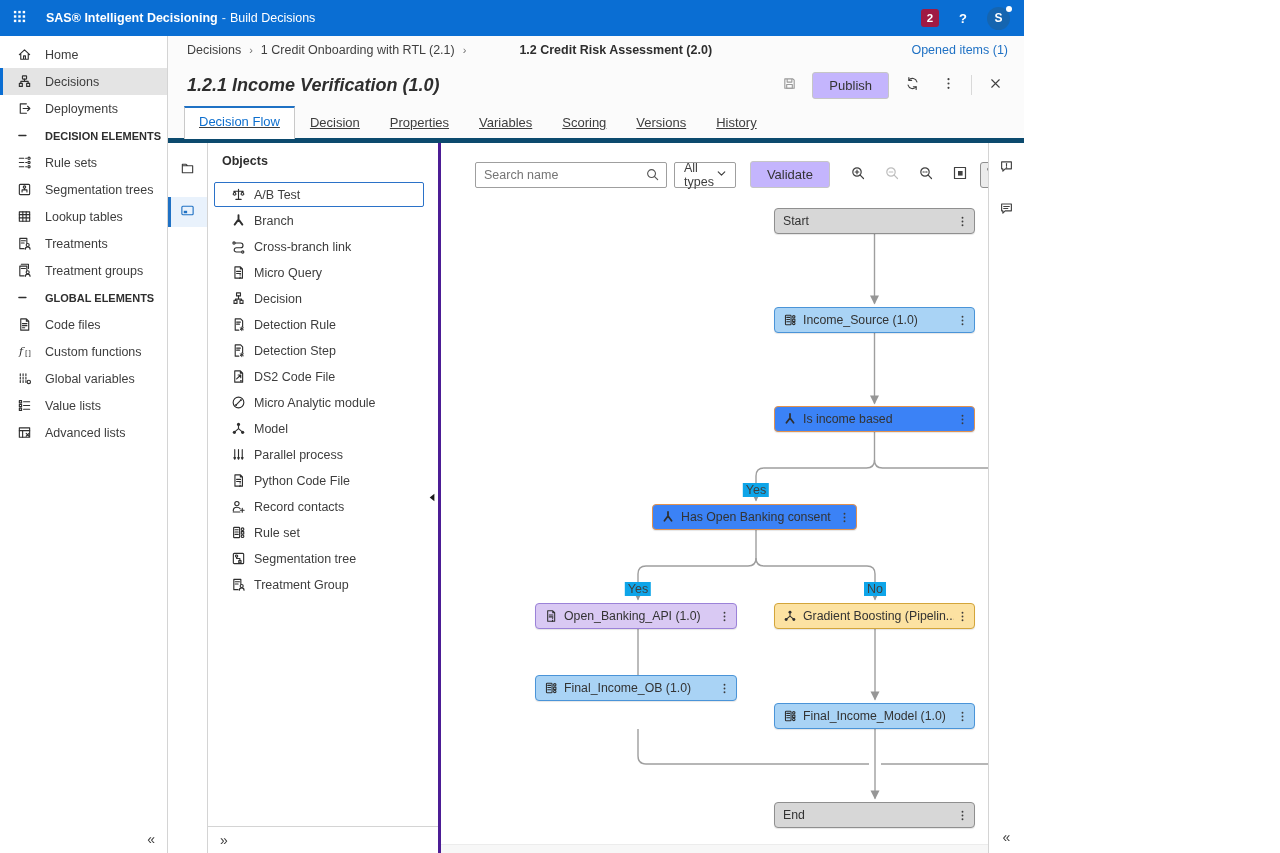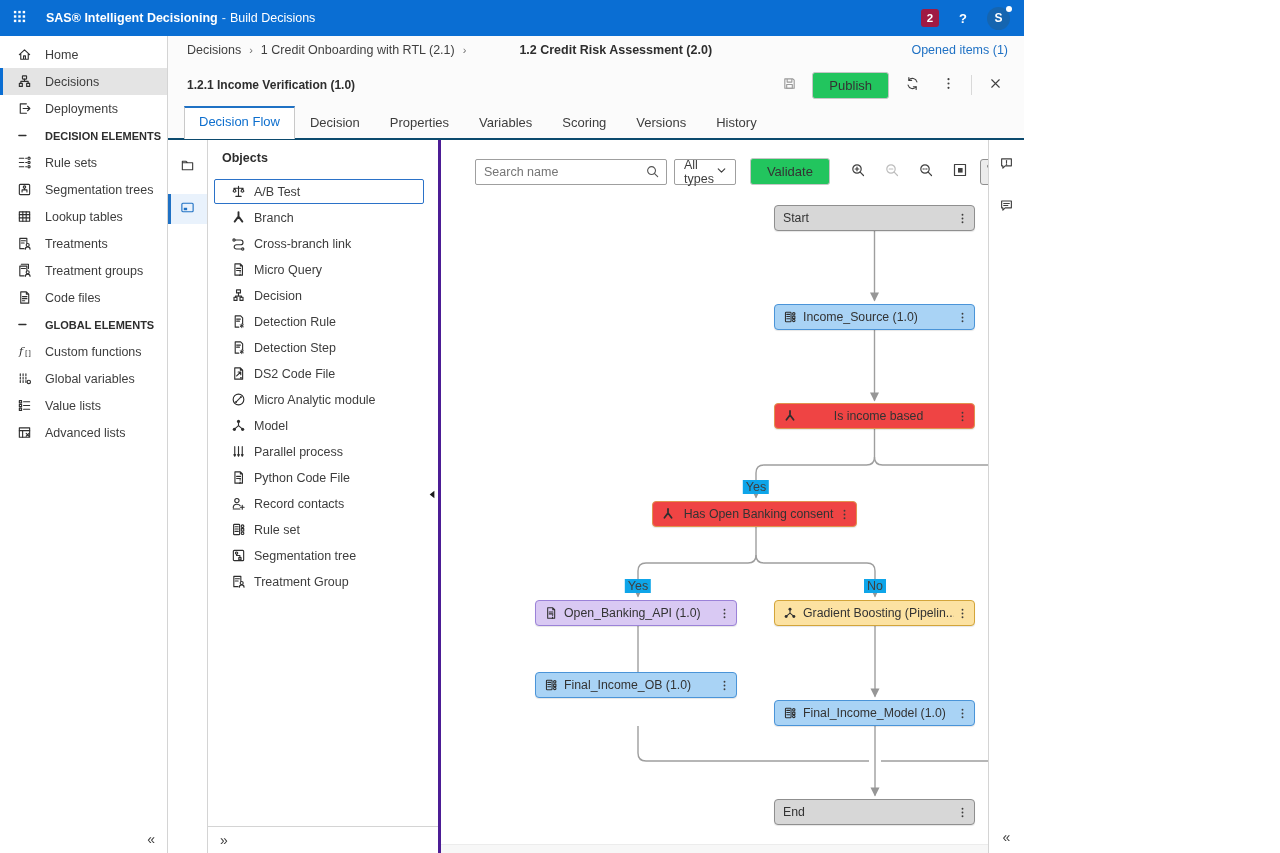--- a/index.html
+++ b/index.html
@@ -31,28 +31,28 @@
 
   
   .content { flex:1; display:flex; flex-direction:column; min-width:0; background:#fbfbfb; }
   .crumb-row { height:28px; flex:none; display:flex; align-items:center; padding:0 16px 0 19px; }
   .crumbs { display:flex; align-items:center; }
   .crumb { color:#3f3f3f; cursor:pointer; }
   .crumb.last { font-weight:700; color:#2e2e2e; cursor:default;margin-left:45px; }
   .csep { margin:0 8px; color:#6f6f6f; font-size:11px; }
   .opened { margin-left:auto; color:#1f71c4; cursor:pointer; }
   .title-row { height:42px; flex:none; display:flex; align-items:center; padding:0 16px 0 19px; }
-  .title-row h1 { font-size:12px; font-weight:700; color:#2e2e2e; }
+  .title-row h1 { font-size:18px; font-weight:700; color:#2e2e2e;font-style:italic; }
   .title-actions { margin-left:auto; display:flex; align-items:center; gap:10px; }
-  .btn { height:27px; padding:0 16px; background:#22c55e; border:1px solid #c6c6c6; border-radius:3px; font-size:13px; color:#333; font-family:inherit; cursor:pointer; }
+  .btn { height:27px; padding:0 16px; background:#c4b5fd; border:1px solid #c6c6c6; border-radius:3px; font-size:13px; color:#333; font-family:inherit; cursor:pointer; }
   .iconbtn { width:26px; height:24px; border:none; background:none; display:flex; align-items:center; justify-content:center; color:#404040; cursor:pointer; }
   .iconbtn.dim { color:#9a9a9a; }
   .vdiv { width:1px; height:20px; background:#d9d9d9; }
 
-  .tabs { flex:none; display:flex; padding-left:16px; border-bottom:2px solid #0c4a6e; }
+  .tabs { flex:none; display:flex; padding-left:16px; border-bottom:5px solid #0c4a6e;text-decoration:underline; }
   .tab { padding:8px 14px 8px; font-size:13px; color:#3d3d3d; cursor:pointer; border:1px solid transparent; border-bottom:none; }
   .tab.active { background:#fff; border-color:#c9c9c9; border-top:2px solid #1f71c4; color:#0e6fce; margin-bottom:-1px; padding-top:6px; }
 
   
   .work { flex:1; display:flex; min-height:0; background:#fff; }
   .left-tools { width:40px; flex:none; border-right:1px solid #d4d4d4; padding-top:12px; display:flex; flex-direction:column; align-items:stretch; gap:12px; }
   .left-tools button { height:30px; border:none; background:none; display:flex; align-items:center; justify-content:center; color:#3d3d3d; cursor:pointer; border-left:3px solid transparent; padding-right:3px; }
   .left-tools button.sel { background:#e9f2fc; border-left-color:#1f71c4; color:#1f71c4; }
 
   .objects { width:233px; flex:none; border-right:3px solid #4c1d95; display:flex; flex-direction:column; position:relative; background:#fff; }
@@ -80,21 +80,21 @@
   .ctb.active { border-color:#8f8f8f; background:#ececec; }
 
   .flow { position:absolute; inset:0; }
   .edges { position:absolute; inset:0; pointer-events:none; }
   .node { position:absolute; height:26px; border:1px solid; border-radius:4px; display:flex; align-items:center; padding:0 4px 0 8px; font-size:12.3px; color:#333; box-shadow:0 1px 1px rgba(0,0,0,.10); cursor:pointer; }
   .node .nic { display:flex; margin-right:6px; color:#2f2f2f; flex:none; }
   .node .nlb { flex:1; white-space:nowrap; overflow:hidden; }
   .node .nkb { width:16px; display:flex; justify-content:center; color:#3c3c3c; flex:none; }
   .node.terminal { background:#d7d7d7; border-color:#8f8f8f; }
   .node.ruleset  { background:#a9d3f5; border-color:#4a94d8; }
-  .node.branch   { background:#ef4444; border-color:#e2924e;text-align:center; }
+  .node.branch   { background:#3b82f6; border-color:#e2924e; }
   .node.codefile { background:#d9c9f3; border-color:#9b82d8; }
   .node.model    { background:#fce2a2; border-color:#d3a53a; }
   .elabel { position:absolute; transform:translate(-50%,-50%); background:#0ea5e9; padding:0 3px; color:#3f3f3f; }
 
   
   .right-rail { width:36px; flex:none; border-left:1px solid #d4d4d4; background:#fff; position:relative; display:flex; flex-direction:column; align-items:center; padding-top:16px; gap:24px; }
   .right-rail button { border:none; background:none; color:#404040; cursor:pointer; display:flex; }
   .collapse-right { position:absolute; bottom:8px; font-size:14px !important; color:#3d3d3d; }
 </style>
 </head>
@@ -233,39 +233,39 @@
                 <g fill="none" stroke="currentColor" stroke-width="1.2" stroke-linecap="round" stroke-linejoin="round">
                   <path d="M4.6 1.3 H12.2 V5.8"></path>
                   <path d="M3 3.3 H10.5 V7.8 M3 3.3 V13.7 H7.6 M4.6 5.8 H9"></path>
                   <circle cx="11.4" cy="9.8" r="1.6"></circle>
                   <path d="M8.9 14.2 Q8.9 11.8 11.4 11.8 Q13.9 11.8 13.9 14.2"></path>
                 </g>
               </svg>
             </span>
             <span class="lb">Treatment groups</span>
           </div>
+          <div class="side-item hdr">
+            <span class="ic">
+              <svg viewBox="0 0 16 16" width="15" height="15" aria-hidden="true">
+                <g fill="none" stroke="currentColor" stroke-width="1.2" stroke-linecap="round" stroke-linejoin="round">
+                  <path d="M2 8 H9.5" stroke-width="1.5"></path>
+                </g>
+              </svg>
+            </span>
+            <span class="lb">GLOBAL ELEMENTS</span>
+          </div>
           <div class="side-item">
             <span class="ic">
               <svg viewBox="0 0 16 16" width="15" height="15" aria-hidden="true">
                 <g fill="none" stroke="currentColor" stroke-width="1.2" stroke-linecap="round" stroke-linejoin="round">
                   <path d="M4 2 H10 L12.5 4.5 V14 H4 Z M10 2 V4.5 H12.5 M5.8 7 H10.6 M5.8 9.2 H10.6 M5.8 11.4 H8.2"></path>
                 </g>
               </svg>
             </span>
             <span class="lb">Code files</span>
-          </div>
-          <div class="side-item hdr">
-            <span class="ic">
-              <svg viewBox="0 0 16 16" width="15" height="15" aria-hidden="true">
-                <g fill="none" stroke="currentColor" stroke-width="1.2" stroke-linecap="round" stroke-linejoin="round">
-                  <path d="M2 8 H9.5" stroke-width="1.5"></path>
-                </g>
-              </svg>
-            </span>
-            <span class="lb">GLOBAL ELEMENTS</span>
           </div>
           <div class="side-item">
             <span class="ic">
               <svg viewBox="0 0 16 16" width="15" height="15" aria-hidden="true">
                 <g fill="none" stroke="currentColor" stroke-width="1.2" stroke-linecap="round" stroke-linejoin="round">
                   <text x="2" y="12" font-size="12" font-style="italic" font-family="DejaVu Serif, serif" fill="currentColor" stroke="none">f</text>
                   <text x="8.6" y="12.6" font-size="8" font-family="DejaVu Sans, sans-serif" fill="currentColor" stroke="none">[]</text>
                 </g>
               </svg>
             </span>

